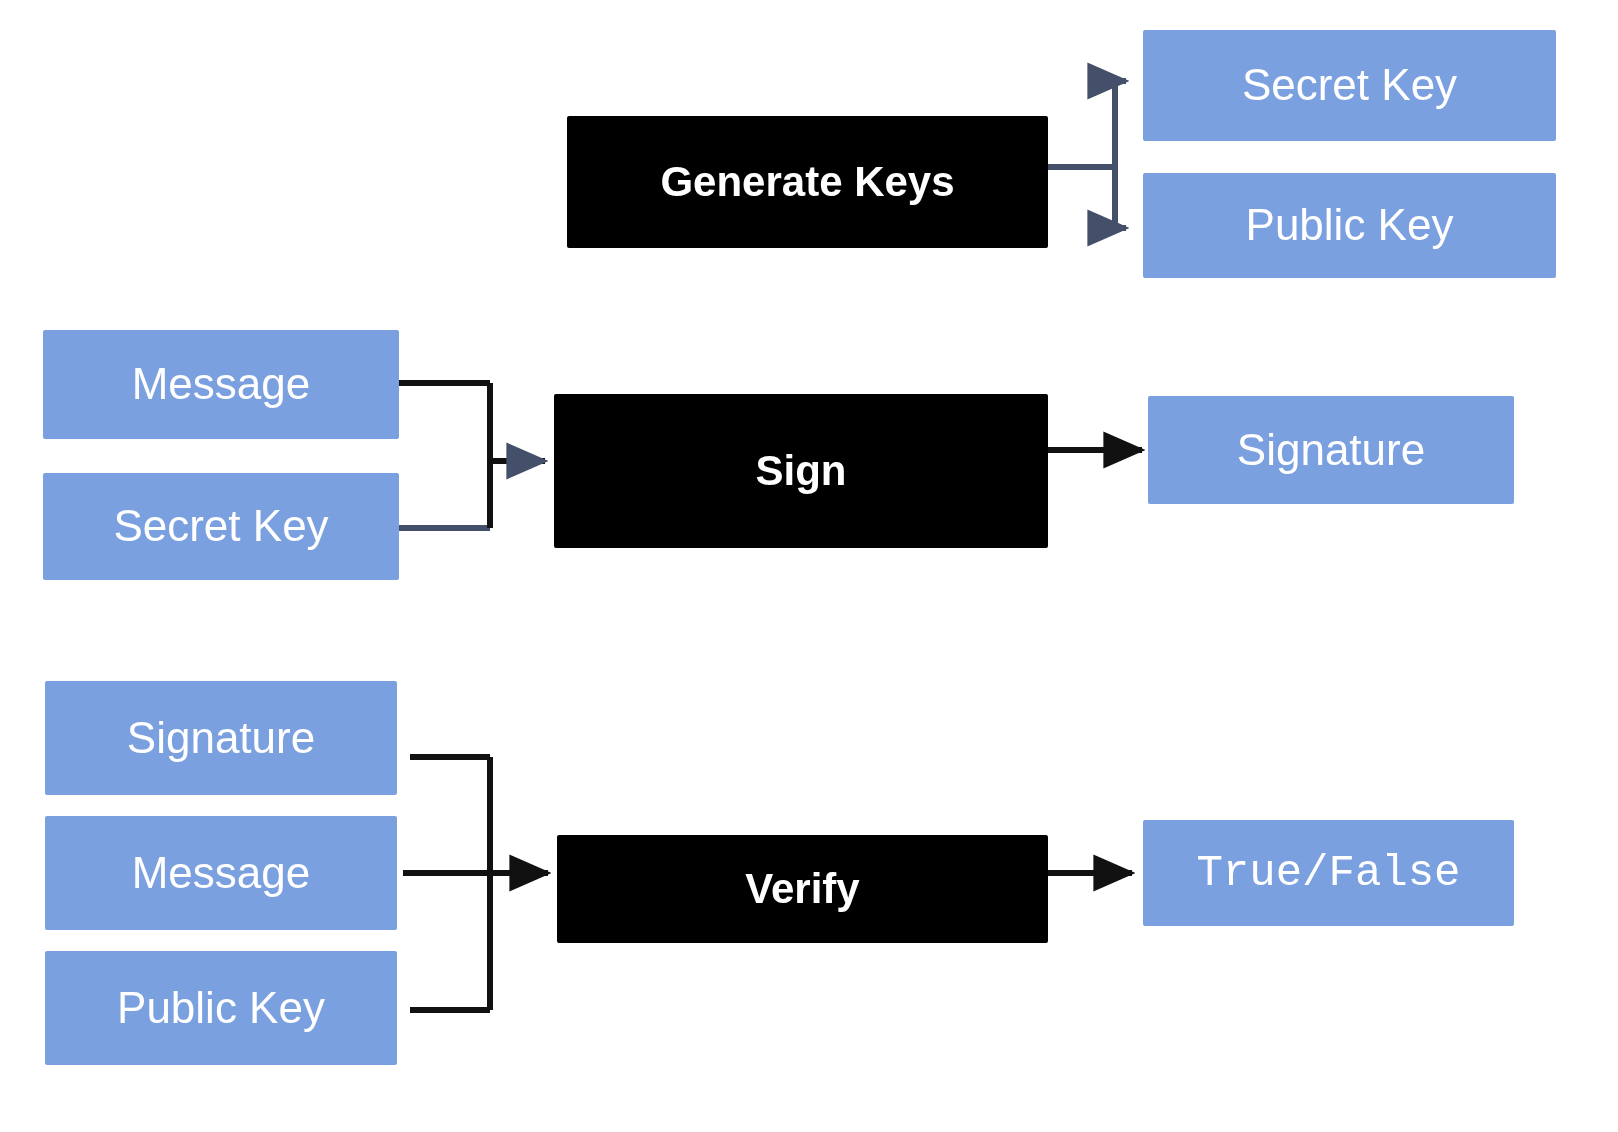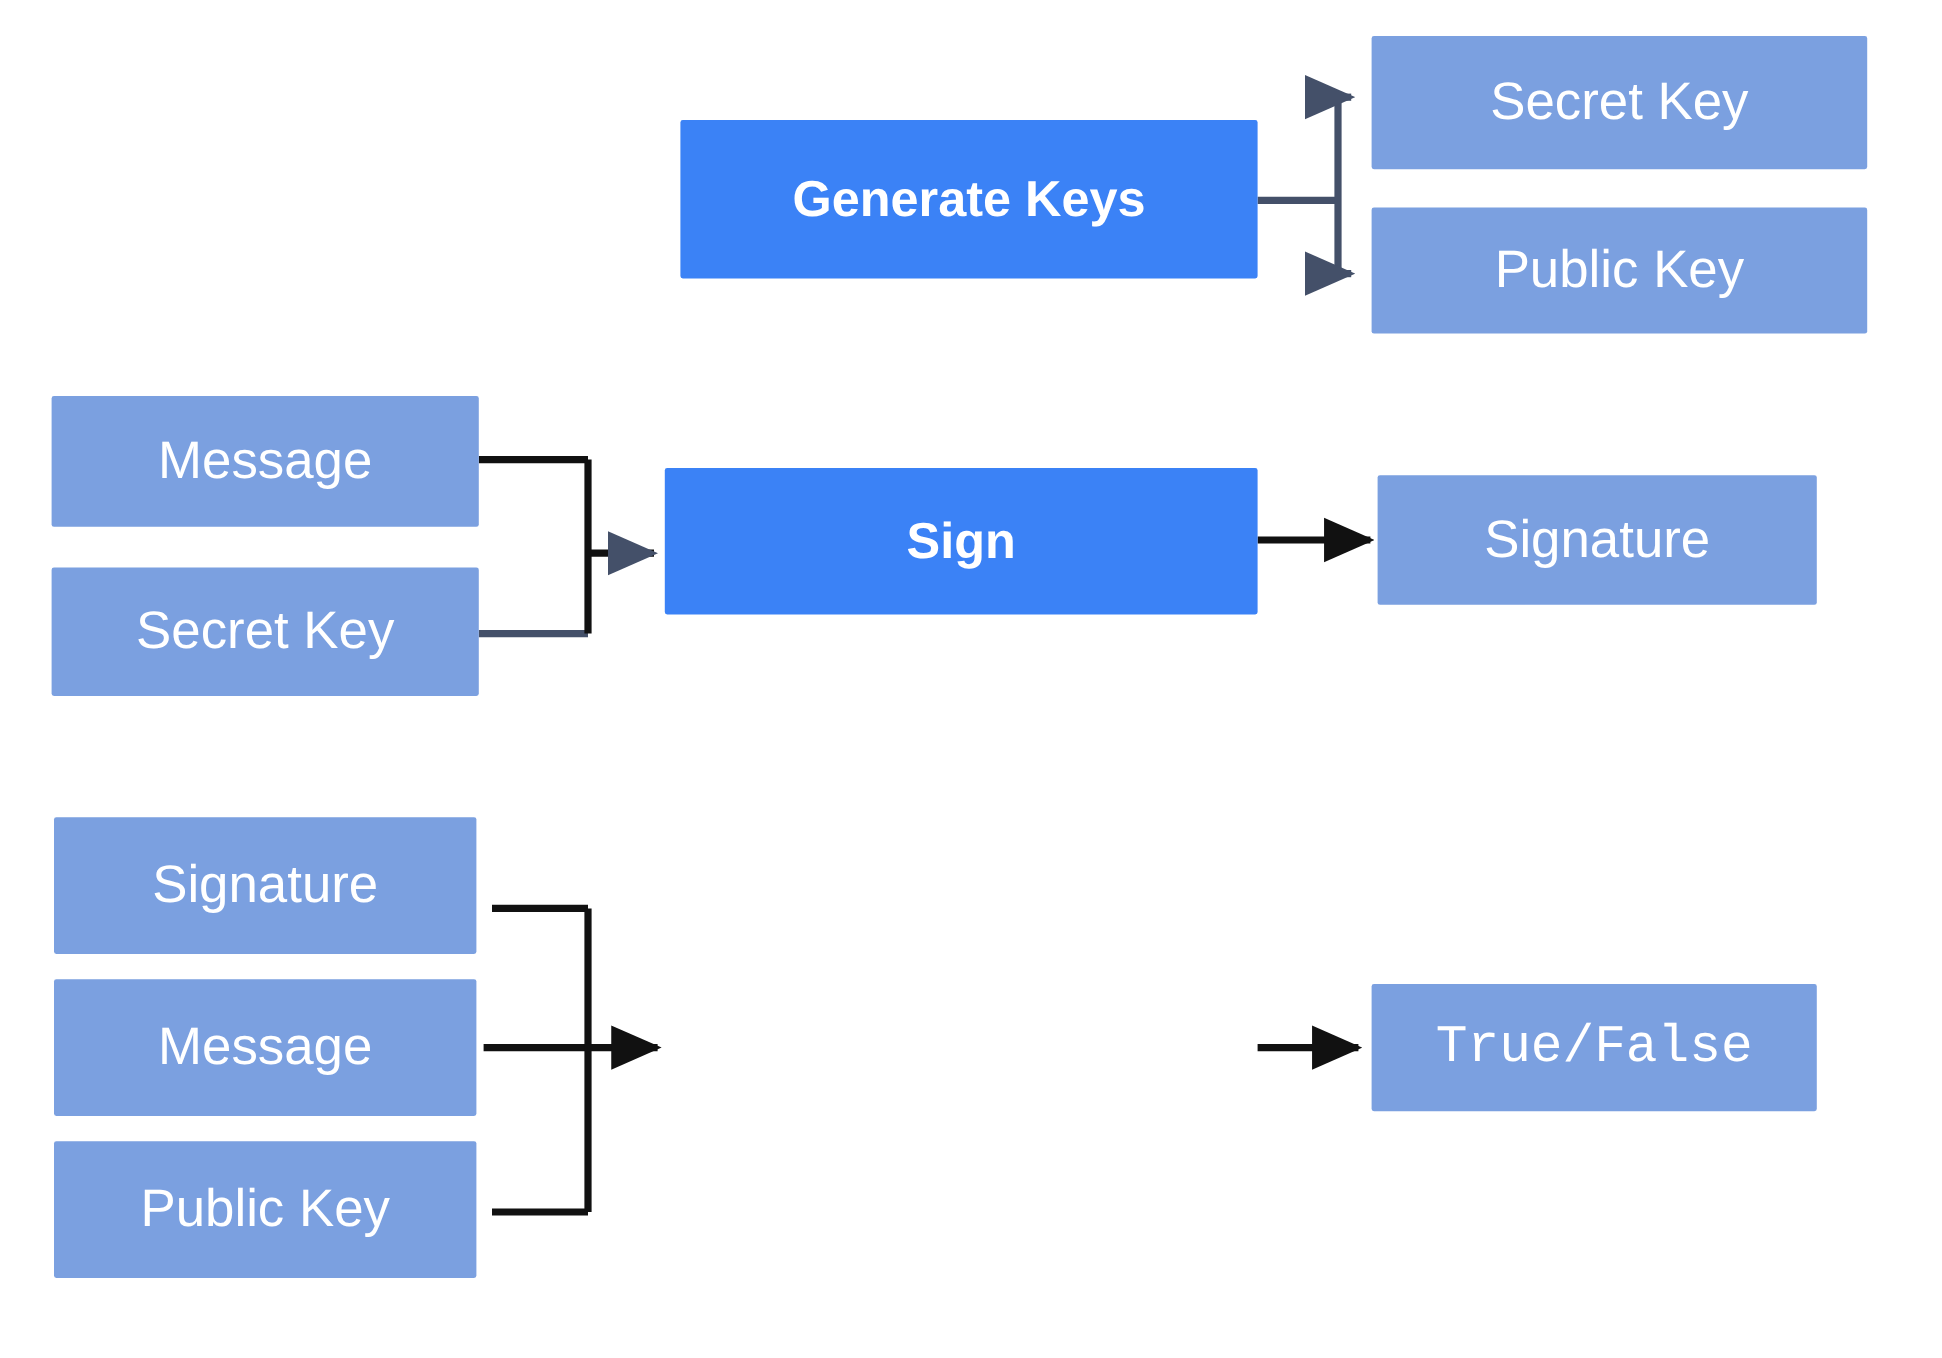--- a/index.html
+++ b/index.html
@@ -29,23 +29,24 @@
     line-height: 1.1;
     z-index: 3;
     user-select: none;
   }
   .node.data {
     background: #7BA0E0;
     font-size: 44px;
     font-weight: 400;
   }
   .node.proc {
-    background: #3b82f6;
+    background: #000000;
     font-size: 42px;
     font-weight: 700;
+    margin-top: 16px;
   }
   #edges {
     position: absolute;
     left: 0;
     top: 0;
     width: 1618px;
     height: 1132px;
     z-index: 1;
   }
 </style>
@@ -108,38 +109,41 @@
   </div>
 
   <div class="node data" style="left:43px; top:330px; width:356px; height:109px;">
     <span>Message</span>
   </div>
 
   <div class="node data" style="left:43px; top:473px; width:356px; height:107px;">
     <span>Secret Key</span>
   </div>
 
-  <div class="node proc" style="left:554px; top:390px; width:494px; height:122px;align-items:center;">
+  <div class="node proc" style="left:554px; top:378px; width:494px; height:154px;align-items:center;">
     <span>Sign</span>
   </div>
 
   <div class="node data" style="left:1148px; top:396px; width:366px; height:108px;">
     <span>Signature</span>
   </div>
 
   <div class="node data" style="left:45px; top:681px; width:352px; height:114px;">
     <span>Signature</span>
   </div>
 
   <div class="node data" style="left:45px; top:816px; width:352px; height:114px;">
     <span>Message</span>
   </div>
 
   <div class="node data" style="left:45px; top:951px; width:352px; height:114px;">
     <span>Public Key</span>
   </div>
 
+  <div class="node proc" style="left:557px; top:819px; width:491px; height:108px;">
+    <span>Verify</span>
+  </div>
 
   <div class="node data" style="left:1143px; top:820px; width:371px; height:106px;font-family:Liberation Mono, monospace;">
     <span>True/False</span>
   </div>
 
 </div>
 
 </body></html>

